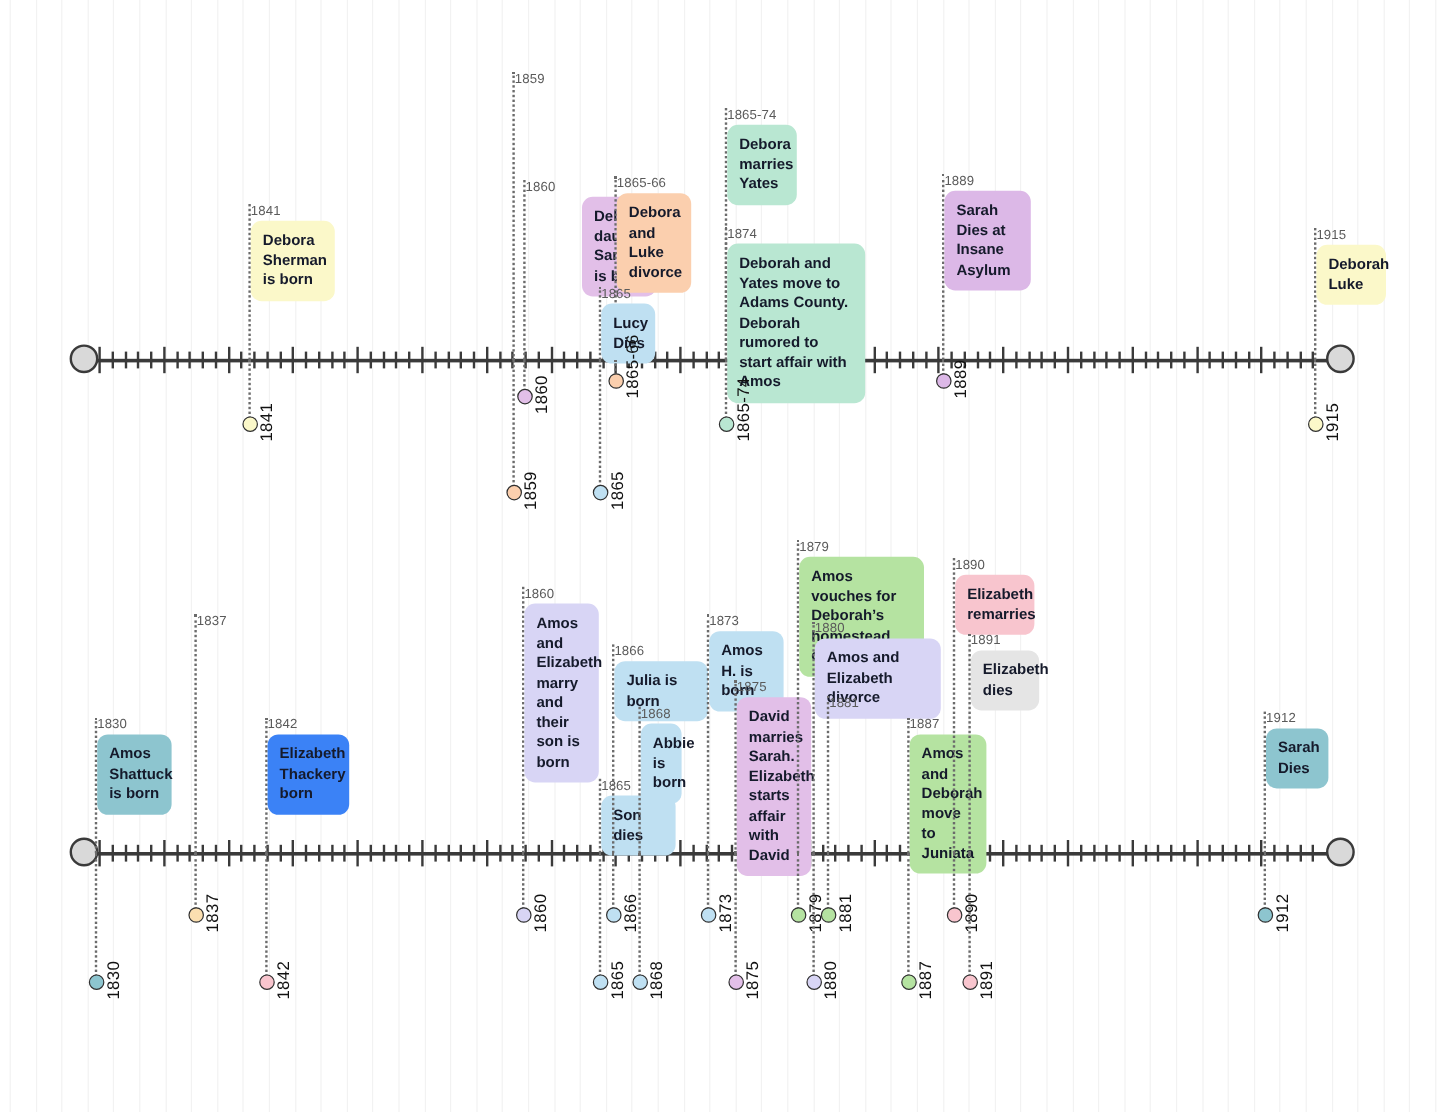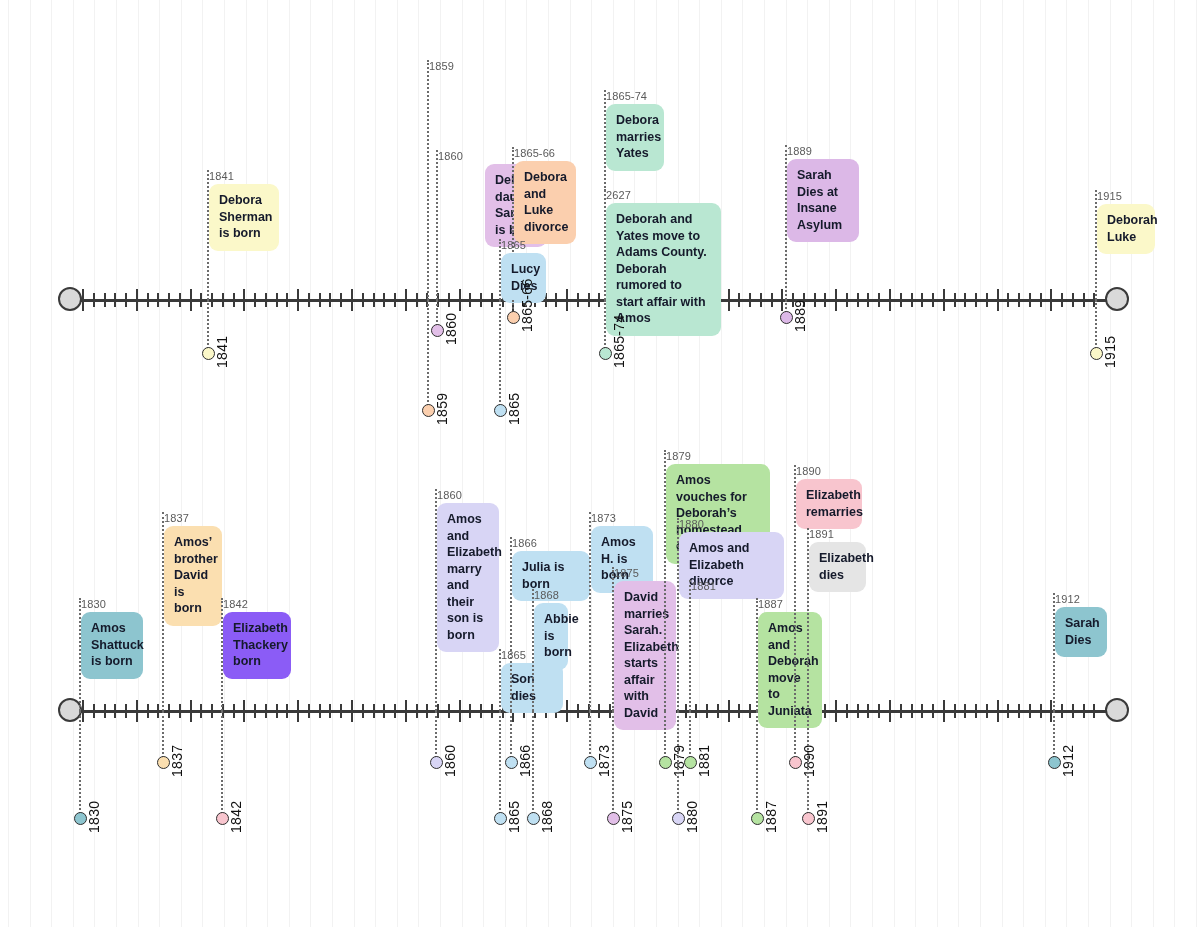--- a/index.html
+++ b/index.html
@@ -237,21 +237,21 @@
         <div class="yr">1865</div>
         <div class="box" style="width: 45px; background: rgb(191, 224, 242);">Lucy Dies</div>
       </div>
       <div class="conn" style="left: 604px; top: 90px; height: 210px;"></div>
       <div class="ev" style="left: 606px; top: 90px;">
         <div class="yr">1865-74</div>
         <div class="box" style="width: 58px; background: rgb(185, 231, 210);">Debora marries Yates</div>
       </div>
       <div class="conn" style="left: 604px; top: 189px; height: 111px;"></div>
       <div class="ev" style="left: 606px; top: 189px;">
-        <div class="yr">2627</div>
+        <div class="yr">1874</div>
         <div class="box" style="width: 115px; background: rgb(185, 231, 210);">Deborah and Yates move to Adams County. Deborah rumored to start affair with Amos</div>
       </div>
       <div class="conn" style="left: 785px; top: 145px; height: 155px;"></div>
       <div class="ev" style="left: 787px; top: 145px;">
         <div class="yr">1889</div>
         <div class="box" style="width: 72px; background: rgb(220, 184, 231);">Sarah Dies at Insane Asylum</div>
       </div>
       <div class="conn" style="left: 1095px; top: 190px; height: 110px;"></div>
       <div class="ev" style="left: 1097px; top: 190px;">
         <div class="yr">1915</div>
@@ -382,26 +382,25 @@
       <div class="tick minor" style="left: 1083px; top: 704px;"></div>
       <div class="tick minor" style="left: 1093px; top: 704px;"></div>
       <div class="conn" style="left: 79px; top: 598px; height: 113px;"></div>
       <div class="ev" style="left: 81px; top: 598px;">
         <div class="yr">1830</div>
         <div class="box" style="width: 62px; background: rgb(141, 197, 207);">Amos Shattuck is born</div>
       </div>
       <div class="conn" style="left: 162px; top: 512px; height: 199px;"></div>
       <div class="ev" style="left: 164px; top: 512px;">
         <div class="yr">1837</div>
-        <div class="box" style="width: 58px; background: rgb(251, 223, 176);">Amos’ brother David is born</div>
       </div>
       <div class="conn" style="left: 221px; top: 598px; height: 113px;"></div>
       <div class="ev" style="left: 223px; top: 598px;">
         <div class="yr">1842</div>
-        <div class="box" style="width: 68px; background: #8b5cf6;">Elizabeth Thackery born</div>
+        <div class="box" style="width: 68px; background: #3b82f6;">Elizabeth Thackery born</div>
       </div>
       <div class="conn" style="left: 435px; top: 489px; height: 222px;"></div>
       <div class="ev" style="left: 437px; top: 489px;">
         <div class="yr">1860</div>
         <div class="box" style="width: 62px; background: rgb(216, 213, 245);">Amos and Elizabeth marry and their son is born</div>
       </div>
       <div class="conn" style="left: 499px; top: 649px; height: 62px;"></div>
       <div class="ev" style="left: 501px; top: 649px;">
         <div class="yr">1865</div>
         <div class="box" style="width: 62px; background: rgb(191, 224, 242);">Son dies</div>

